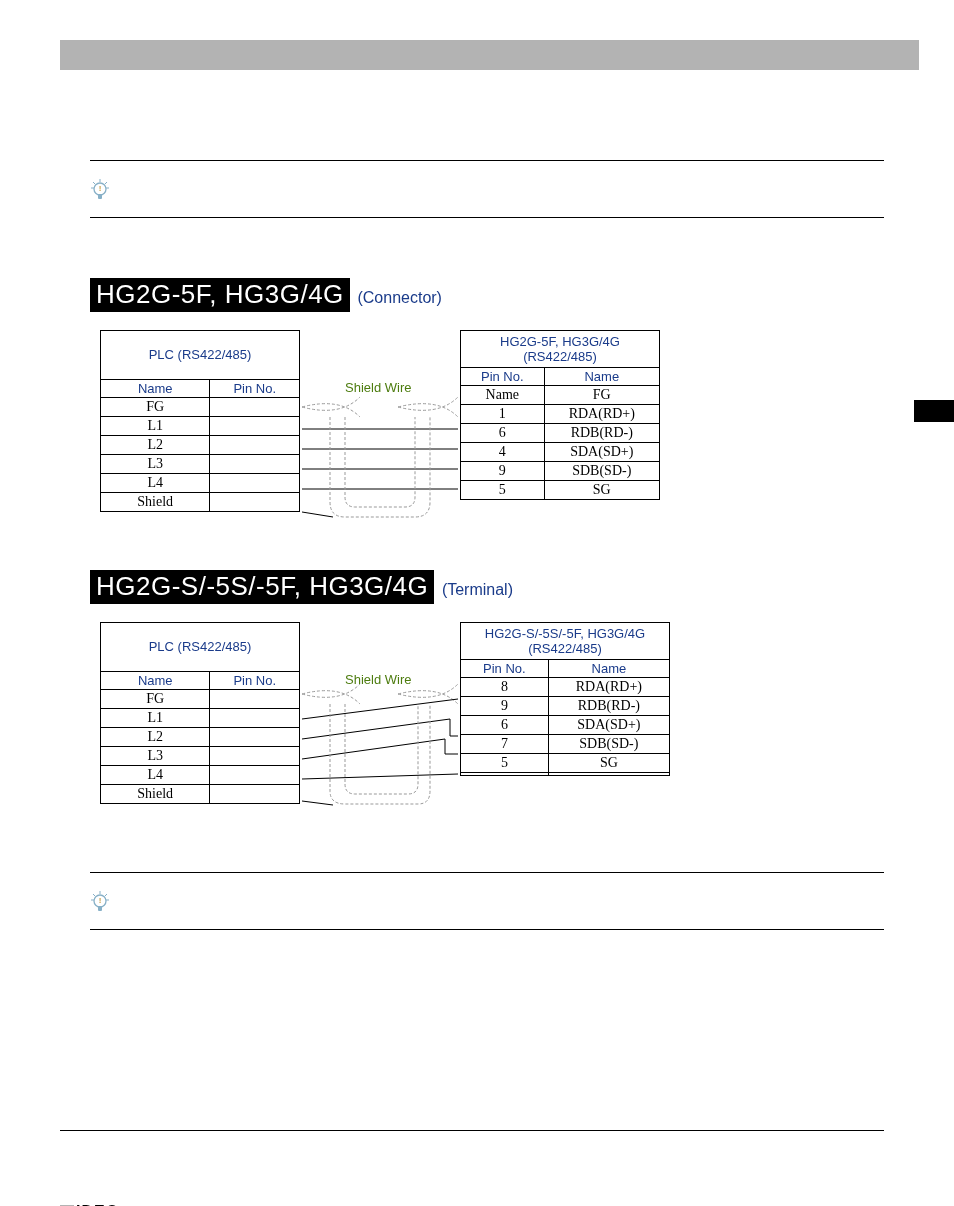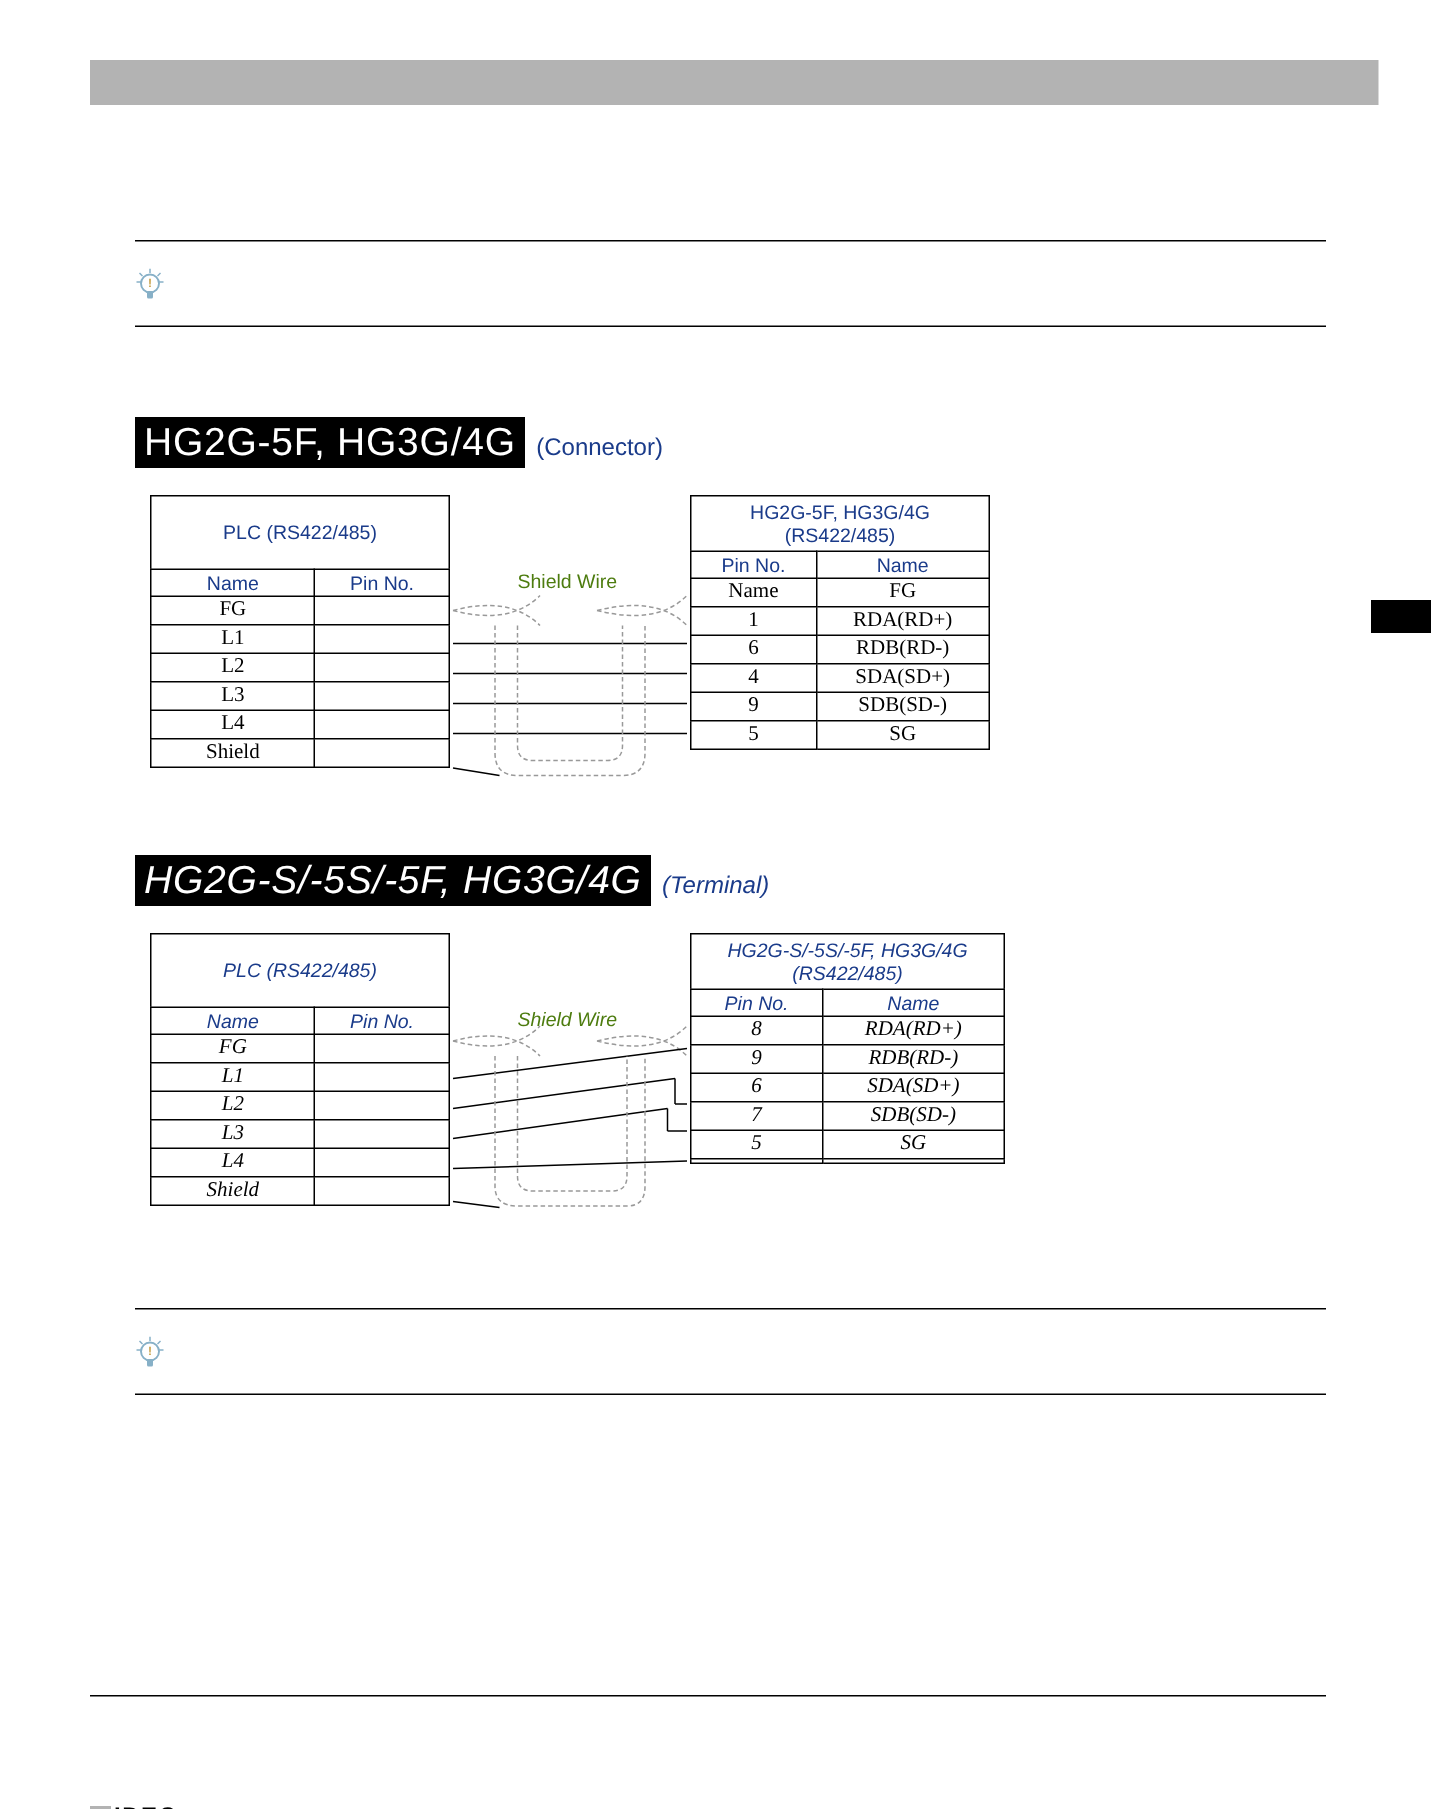--- a/index.html
+++ b/index.html
@@ -218,21 +218,21 @@
           <tr>
                 <td>5</td>
                 <td>SG</td>
               </tr>
         </tbody>
           </table>
       </div>
     </div>
   </div>
 
-  <div class="section" style="margin-top:30px;font-style:italic;">
+  <div class="section" style="margin-top:30px;">
     <span class="heading-badge">HG2G-S/-5S/-5F, HG3G/4G</span>
     <span class="heading-suffix">(Terminal)</span>
 
     <div class="diagram-wrap" style="height:210px;">
       <div class="pin-block" style="left:0; top:0; width:200px;">
         <div class="pin-title" style="height:36px; line-height:36px;">PLC (RS422/485)</div>
         <table class="pins">
           <tbody>
               <tr>
                 <th style="width:55%">Name</th>

